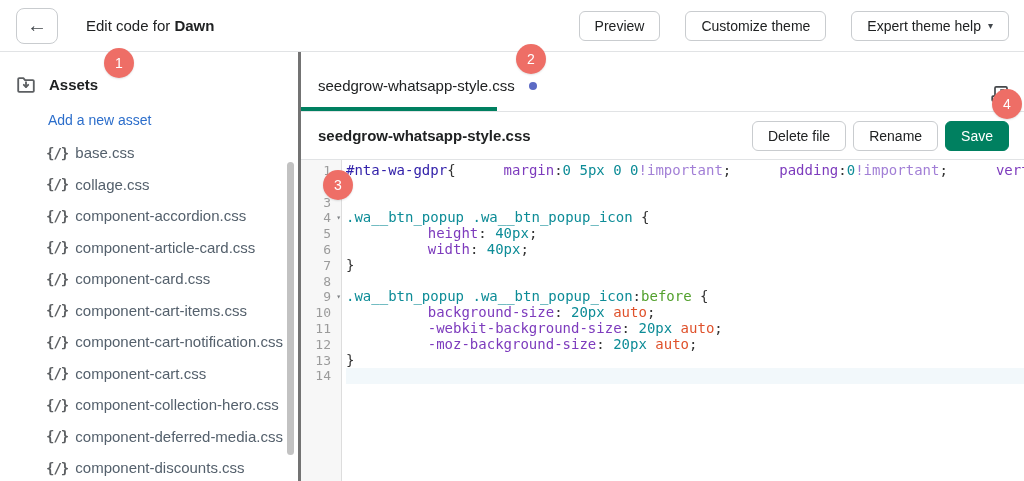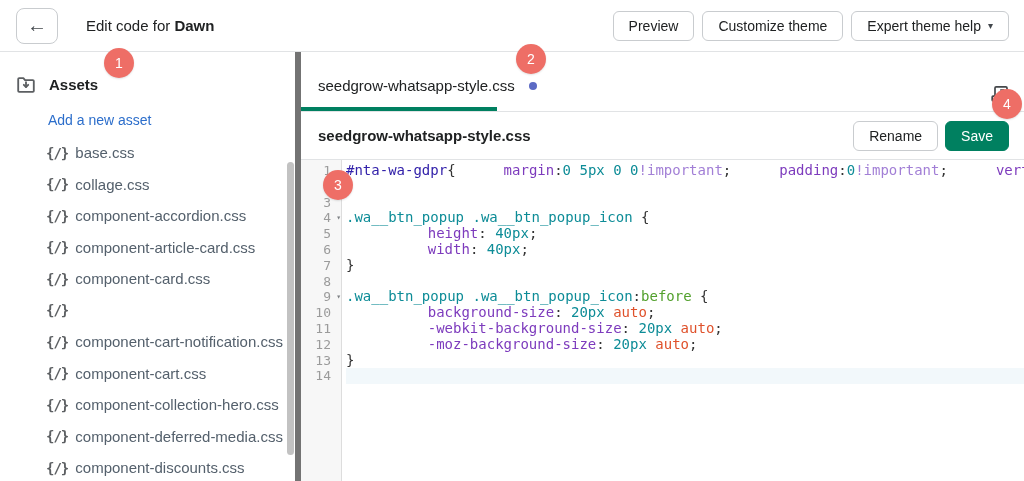--- a/index.html
+++ b/index.html
@@ -14,32 +14,32 @@
     background:#fff; border-bottom:1px solid #e1e3e5;
     display:flex; align-items:center;
   }
   .back-btn{
     margin-left:16px; width:42px; height:36px; border:1px solid #c9cccf;
     border-radius:8px; background:#fff; display:flex; align-items:center;
     justify-content:center; font-size:20px; color:#42474c; cursor:pointer;
   }
   .page-title{ margin-left:28px; font-size:15px; }
   .page-title .bold{ font-weight:bold; }
-  .topbar-actions{ margin-left:auto; margin-right:15px; display:flex; gap:8px; }
+  .topbar-actions{ margin-left:auto; margin-right:15px; display:flex; gap:25px; }
   .btn{
     height:30px; padding:0 15px; border:1px solid #c9cccf; border-radius:6px;
     background:#fff; font-size:14px; color:#202223; display:flex;
     align-items:center; gap:7px; cursor:pointer; white-space:nowrap;
     font-family:"Liberation Sans", sans-serif;
   }
   .caret{ font-size:10px; color:#42474c; }
   
   .sidebar{
     position:absolute; left:0; top:52px; width:301px; height:429px;
-    background:#fff; border-right:6px solid #737373; overflow:hidden;
+    background:#fff; border-right:3px solid #737373; overflow:hidden;
   }
   .assets-header{ display:flex; align-items:center; padding:21px 0 0 15px; }
   .assets-title{ margin-left:12px; font-size:15px; font-weight:bold; }
   .add-link{
     display:block; margin:17px 0 0 48px; font-size:14px;
     color:var(--link-blue,#2c6ecb); cursor:pointer; text-decoration:none;
   }
   .file-list{ list-style:none; margin-top:9px; }
   .file-item{
     height:31.5px; display:flex; align-items:center; padding-left:46px;
@@ -172,20 +172,21 @@
       <li class="file-item">
         <span class="file-icon">{/}</span>
         <span class="file-name">component-article-card.css</span>
       </li>
       <li class="file-item">
         <span class="file-icon">{/}</span>
         <span class="file-name">component-card.css</span>
       </li>
       <li class="file-item">
         <span class="file-icon">{/}</span>
+        <span class="file-name">component-cart-items.css</span>
       </li>
       <li class="file-item">
         <span class="file-icon">{/}</span>
         <span class="file-name">component-cart-notification.css</span>
       </li>
       <li class="file-item">
         <span class="file-icon">{/}</span>
         <span class="file-name">component-cart.css</span>
       </li>
       <li class="file-item">
@@ -217,20 +218,21 @@
         <path d="M9.8 12 L14.8 7"></path>
         <path d="M11.2 7 h3.6 v3.6"></path>
         <rect x="3.2" y="13.2" width="4.6" height="4.6" rx="0.8" fill="#ffffff"></rect>
       </svg>
     </div>
   </div>
 
   <div class="filebar">
     <span class="file-title">seedgrow-whatsapp-style.css</span>
     <div class="filebar-actions">
+      <button class="btn">Delete file</button>
       <button class="btn">Rename</button>
       <button class="btn btn-save">Save</button>
     </div>
   </div>
 
   <div class="code">
     <div class="gutter" id="gutter">
         <div class="gutter-row">1</div>
         <div class="gutter-row">2</div>
         <div class="gutter-row">3</div>

